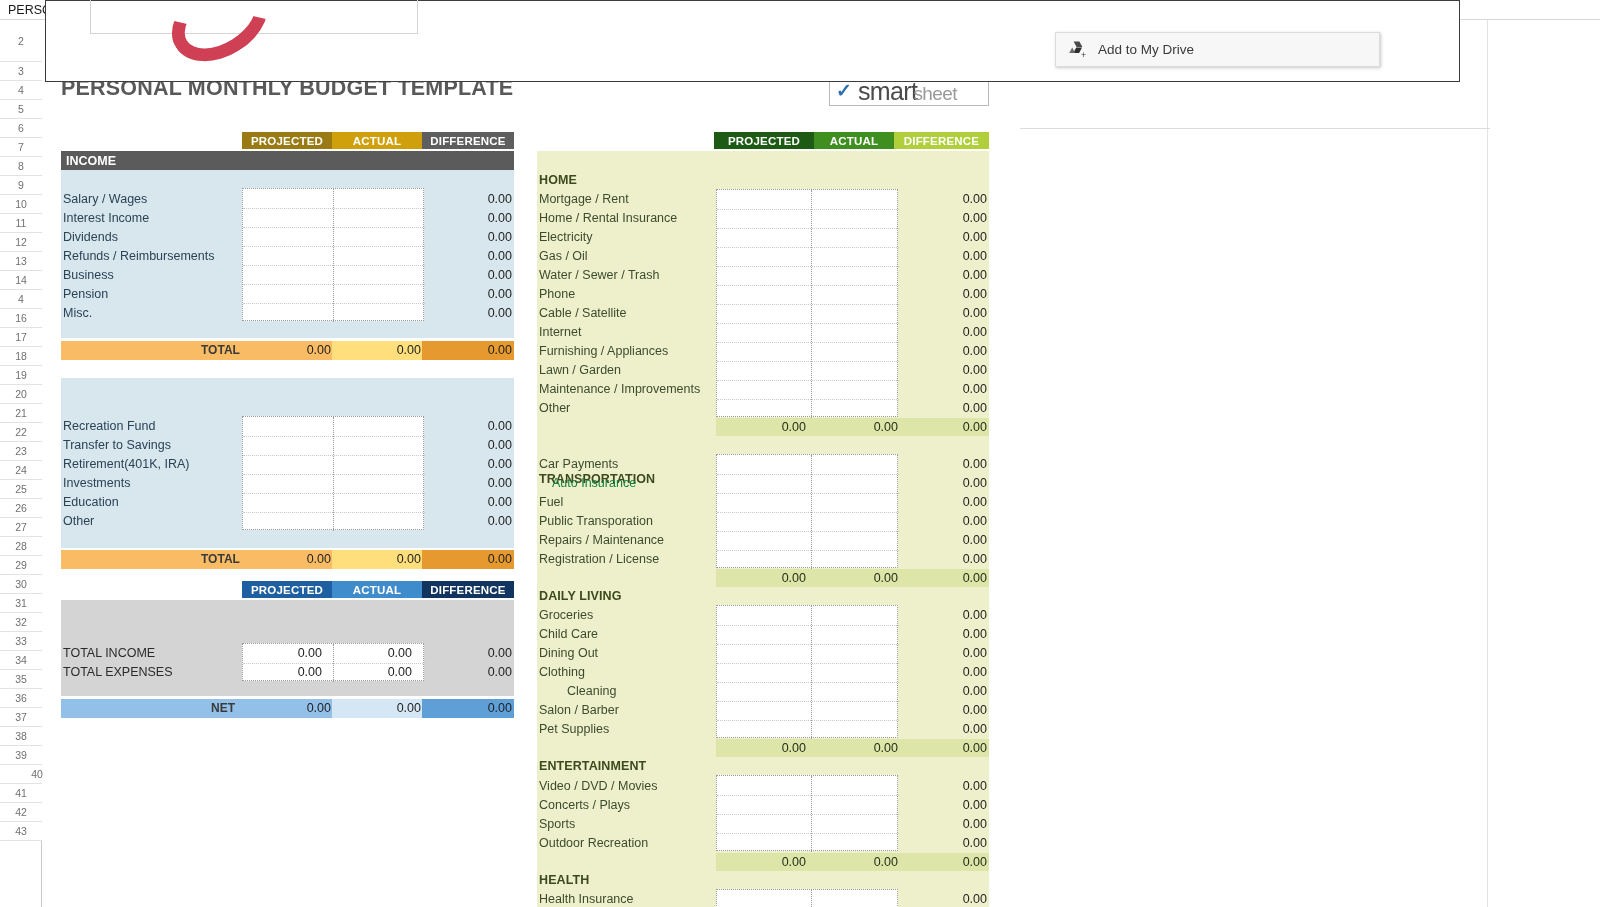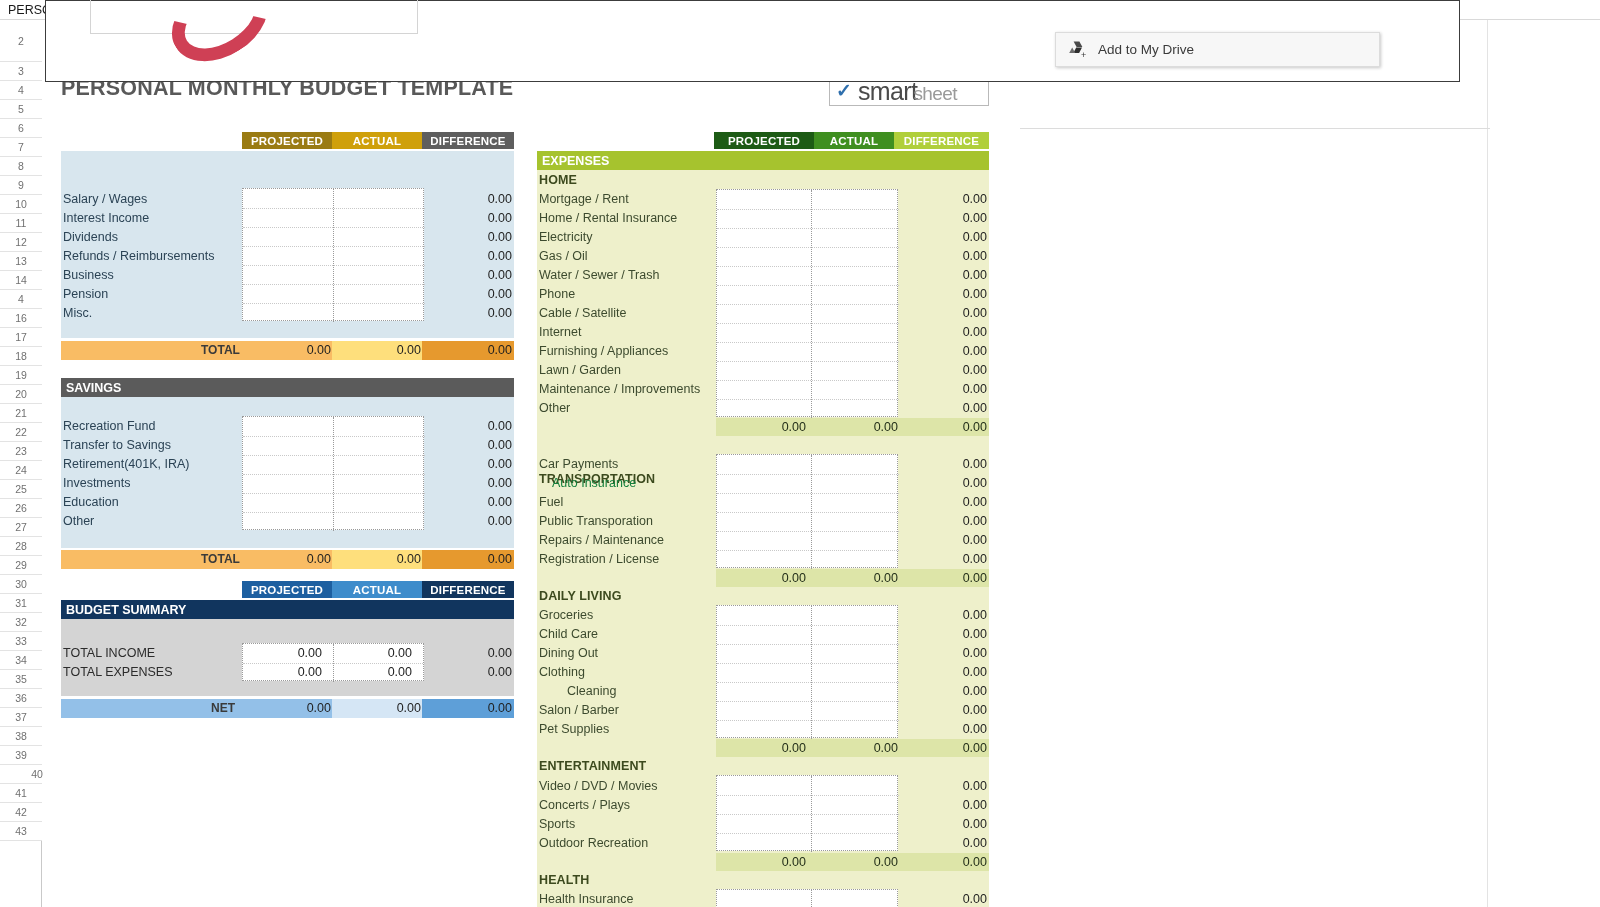--- a/index.html
+++ b/index.html
@@ -206,20 +206,21 @@
   <div id="ss-logo">
     <span class="ck">✓</span>
     <span><span class="w1">smart</span><span class="w2">sheet</span></span>
   </div>
 
   <div class="colhead" style="left:242px;top:112px;width:90px;background:#9a7b13;">PROJECTED</div>
   <div class="colhead" style="left:332px;top:112px;width:90px;background:#cfa00b;">ACTUAL</div>
   <div class="colhead" style="left:422px;top:112px;width:92px;background:#5e5e5e;">DIFFERENCE</div>
 
   <div class="block" style="left:61px;top:131px;width:453px;height:187px;background:#d8e6ee;"></div>
+  <div class="sectionbar" style="left:61px;top:131px;width:453px;background:#5b5b5b;">INCOME</div>
 
   <div class="inputgroup" style="left:242px;top:168px;width:182px;height:133px;">
     <div style="position:absolute;left:90px;top:0;width:1px;height:133px;border-left:1px dotted #9a9a9a;"></div>
     <div style="position:absolute;left:0;top:19px;width:182px;border-top:1px dotted #c9c9c9;"></div>
     <div style="position:absolute;left:0;top:38px;width:182px;border-top:1px dotted #c9c9c9;"></div>
     <div style="position:absolute;left:0;top:57px;width:182px;border-top:1px dotted #c9c9c9;"></div>
     <div style="position:absolute;left:0;top:76px;width:182px;border-top:1px dotted #c9c9c9;"></div>
     <div style="position:absolute;left:0;top:95px;width:182px;border-top:1px dotted #c9c9c9;"></div>
     <div style="position:absolute;left:0;top:114px;width:182px;border-top:1px dotted #c9c9c9;"></div>
   </div>
@@ -243,21 +244,20 @@
     <div style="position:absolute;left:0;top:0;width:271px;height:19px;background:#f9bc64;"></div>
     <div style="position:absolute;left:271px;top:0;width:90px;height:19px;background:#fedf7c;"></div>
     <div style="position:absolute;left:361px;top:0;width:92px;height:19px;background:#e6992e;"></div>
     <div class="lab" style="left:140px;top:2px;">TOTAL</div>
     <div class="v" style="left:205px;top:2px;width:65px;">0.00</div>
     <div class="v" style="left:295px;top:2px;width:65px;">0.00</div>
     <div class="v" style="left:385px;top:2px;width:66px;">0.00</div>
   </div>
 
   <div class="block" style="left:61px;top:358px;width:453px;height:170px;background:#d8e6ee;"></div>
-  <div class="sectionbar" style="left:61px;top:358px;width:453px;background:#5b5b5b;">SAVINGS</div>
 
   <div class="inputgroup" style="left:242px;top:396px;width:182px;height:114px;">
     <div style="position:absolute;left:90px;top:0;width:1px;height:114px;border-left:1px dotted #9a9a9a;"></div>
     <div style="position:absolute;left:0;top:19px;width:182px;border-top:1px dotted #c9c9c9;"></div>
     <div style="position:absolute;left:0;top:38px;width:182px;border-top:1px dotted #c9c9c9;"></div>
     <div style="position:absolute;left:0;top:57px;width:182px;border-top:1px dotted #c9c9c9;"></div>
     <div style="position:absolute;left:0;top:76px;width:182px;border-top:1px dotted #c9c9c9;"></div>
     <div style="position:absolute;left:0;top:95px;width:182px;border-top:1px dotted #c9c9c9;"></div>
   </div>
 
@@ -282,21 +282,20 @@
     <div class="v" style="left:205px;top:2px;width:65px;">0.00</div>
     <div class="v" style="left:295px;top:2px;width:65px;">0.00</div>
     <div class="v" style="left:385px;top:2px;width:66px;">0.00</div>
   </div>
 
   <div class="colhead" style="left:242px;top:561px;width:90px;background:#1d5fa0;">PROJECTED</div>
   <div class="colhead" style="left:332px;top:561px;width:90px;background:#3e8ccb;">ACTUAL</div>
   <div class="colhead" style="left:422px;top:561px;width:92px;background:#11355e;">DIFFERENCE</div>
 
   <div class="block" style="left:61px;top:580px;width:453px;height:96px;background:#d4d4d4;"></div>
-  <div class="sectionbar" style="left:61px;top:580px;width:453px;background:#11355e;">BUDGET SUMMARY</div>
 
   <div class="inputgroup" style="left:242px;top:623px;width:182px;height:38px;">
     <div style="position:absolute;left:90px;top:0;width:1px;height:38px;border-left:1px dotted #9a9a9a;"></div>
     <div style="position:absolute;left:0;top:19px;width:182px;border-top:1px dotted #c9c9c9;"></div>
   </div>
 
   <div class="itemlabel" style="left:63px;top:626px;color:#2b2b2b;">TOTAL INCOME</div>
   <div class="valnum" style="left:250px;top:626px;width:72px;color:#1f1f1f;">0.00</div>
   <div class="valnum" style="left:340px;top:626px;width:72px;color:#1f1f1f;">0.00</div>
   <div class="valnum" style="left:440px;top:626px;width:72px;color:#1f1f1f;">0.00</div>
@@ -314,21 +313,20 @@
     <div class="v" style="left:205px;top:2px;width:65px;">0.00</div>
     <div class="v" style="left:295px;top:2px;width:65px;">0.00</div>
     <div class="v" style="left:385px;top:2px;width:66px;">0.00</div>
   </div>
 
   <div class="colhead" style="left:714px;top:112px;width:100px;background:#1d5b15;">PROJECTED</div>
   <div class="colhead" style="left:814px;top:112px;width:80px;background:#3f8f20;">ACTUAL</div>
   <div class="colhead" style="left:894px;top:112px;width:95px;background:#b0cf3b;">DIFFERENCE</div>
 
   <div class="block" style="left:537px;top:131px;width:452px;height:756px;background:#eef0cb;"></div>
-  <div class="sectionbar" style="left:537px;top:131px;width:452px;background:#a6c32e;">EXPENSES</div>
 
   <div class="catlabel" style="left:539px;top:153px;">HOME</div>
   <div class="inputgroup" style="left:716px;top:169px;width:182px;height:228px;">
     <div style="position:absolute;left:94px;top:0;width:1px;height:228px;border-left:1px dotted #9a9a9a;"></div>
     <div style="position:absolute;left:0;top:19px;width:182px;border-top:1px dotted #c9c9c9;"></div>
     <div style="position:absolute;left:0;top:38px;width:182px;border-top:1px dotted #c9c9c9;"></div>
     <div style="position:absolute;left:0;top:57px;width:182px;border-top:1px dotted #c9c9c9;"></div>
     <div style="position:absolute;left:0;top:76px;width:182px;border-top:1px dotted #c9c9c9;"></div>
     <div style="position:absolute;left:0;top:95px;width:182px;border-top:1px dotted #c9c9c9;"></div>
     <div style="position:absolute;left:0;top:114px;width:182px;border-top:1px dotted #c9c9c9;"></div>

